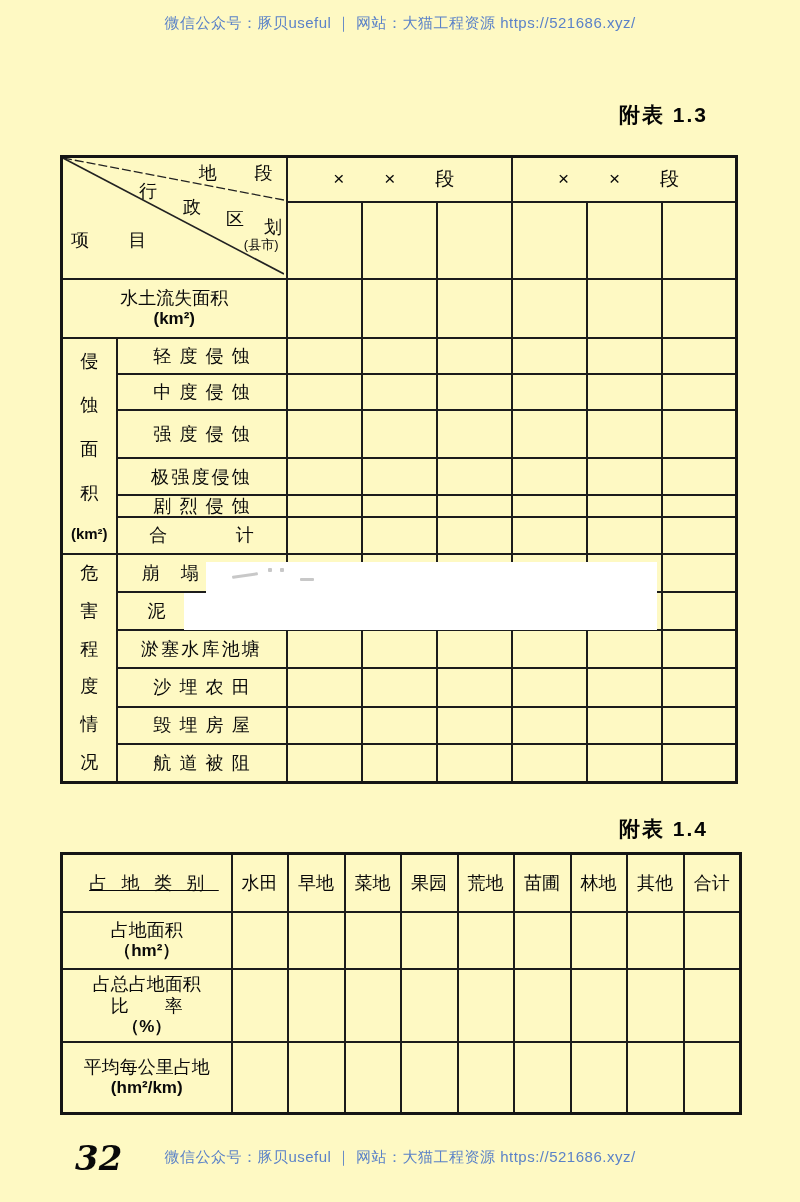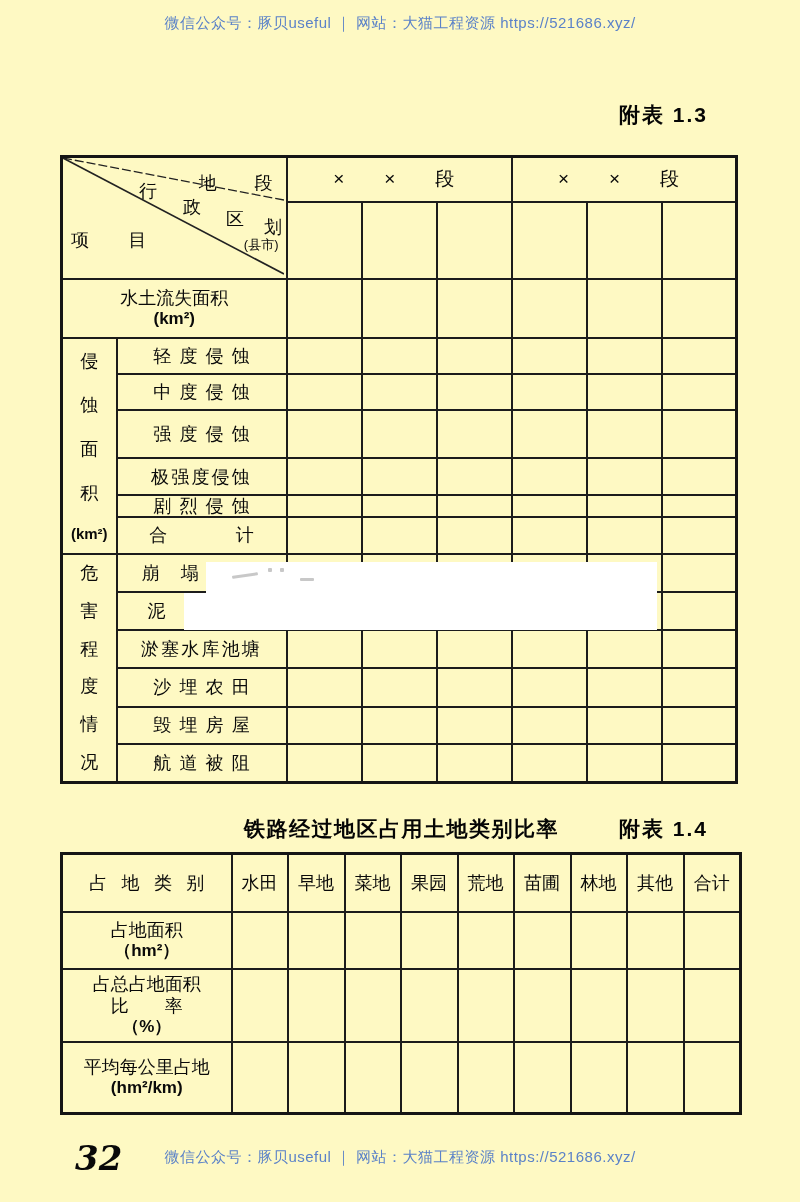--- a/index.html
+++ b/index.html
@@ -23,31 +23,31 @@
   table{border-collapse:collapse;table-layout:fixed;position:absolute;background:transparent;}
   td{border:2px solid #1c1c1c;padding:0;text-align:center;vertical-align:middle;
      font-size:18px;color:#0a0a0a;overflow:hidden;}
   #tbl1{left:60px;top:155px;width:675px;border:3px solid #151515;}
   #tbl2{left:60px;top:852px;width:679px;border:3px solid #151515;}
 
   .sp1{letter-spacing:.45em;text-indent:.45em;}   
   .sp2{letter-spacing:1.4em;text-indent:1.4em;}   
   .sp3{letter-spacing:.12em;}                      
   .seg{letter-spacing:.55em;font-size:19px;}       
-  .hdr2{letter-spacing:.8em;text-indent:.8em;}     
+  .hdr2{letter-spacing:.8em;text-indent:.8em;text-decoration:underline;}     
 
   .two-line .l1{display:block;line-height:22px;}
   .two-line .l2{display:block;line-height:20px;font-size:17px;font-weight:bold;}
   .sub{line-height:20px;}
 
   
   .diag{position:relative;}
   .diag svg{position:absolute;left:0;top:0;}
   .diag span{position:absolute;white-space:nowrap;line-height:1;}
-  .d-seg{right:3px;top:16px;letter-spacing:.55em;}
+  .d-seg{right:3px;top:6px;letter-spacing:.55em;}
   .d-c0{left:76px;top:24px;}
   .d-c1{left:120px;top:40px;}
   .d-c2{left:163px;top:52px;}
   .d-c3{left:201px;top:60px;}
   .d-sub{right:7px;top:80px;font-size:13px;}
   .d-proj{left:8px;top:73px;letter-spacing:.6em;}
 
   
   .vwrap{display:flex;flex-direction:column;justify-content:space-around;align-items:center;}
   .vwrap.h216{height:214px;}
@@ -254,21 +254,20 @@
   </tbody>
     </table>
 
   <div class="wipe" id="wipe1"></div>
   <div class="wipe" id="wipe2"></div>
   <div class="ghost g1"></div>
   <div class="ghost g2"></div>
   <div class="ghost g3"></div>
   <div class="ghost g4"></div>
 
-  <div class="ttl t2-main">铁路经过地区占用土地类别比率</div>
   <div class="ttl t2-ref">附表 1.4</div>
 
   <table id="tbl2">
     <colgroup>
       <col style="width:170px">
       <col style="width:56px">
         <col style="width:57px">
         <col style="width:56px">
       <col style="width:57px">
         <col style="width:56px">

